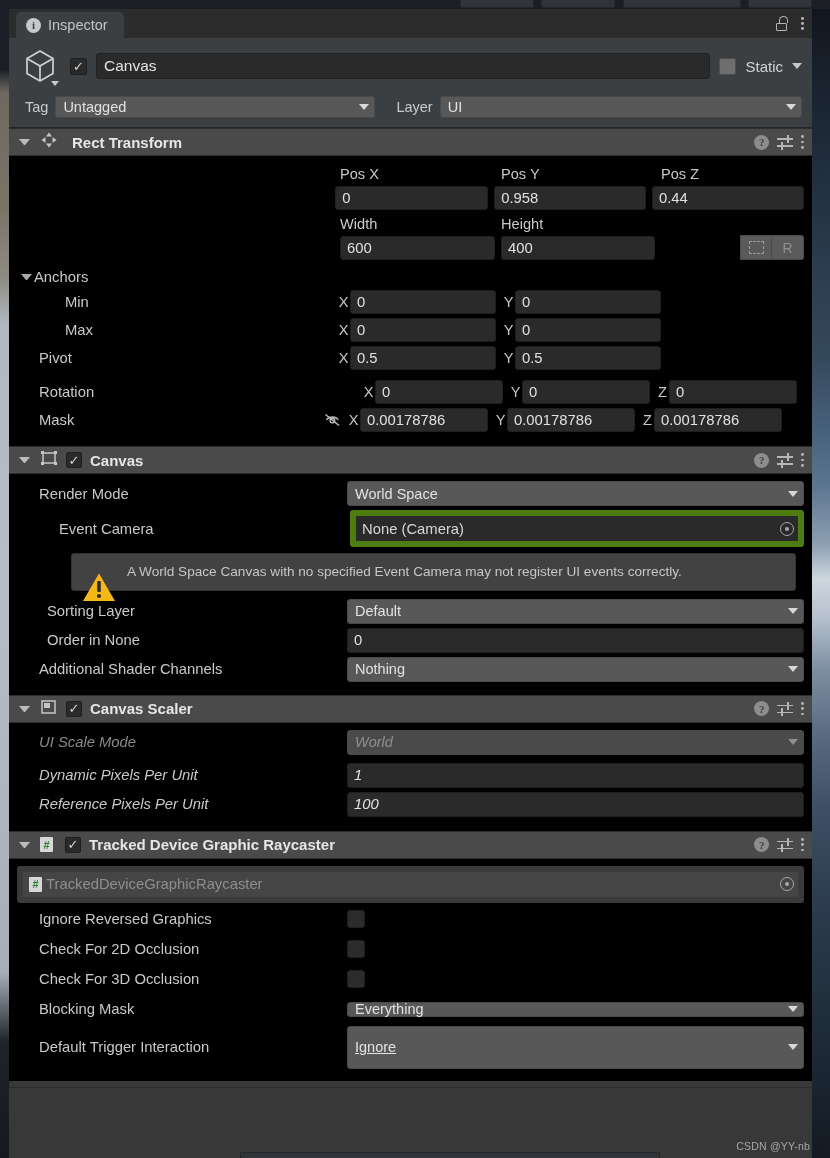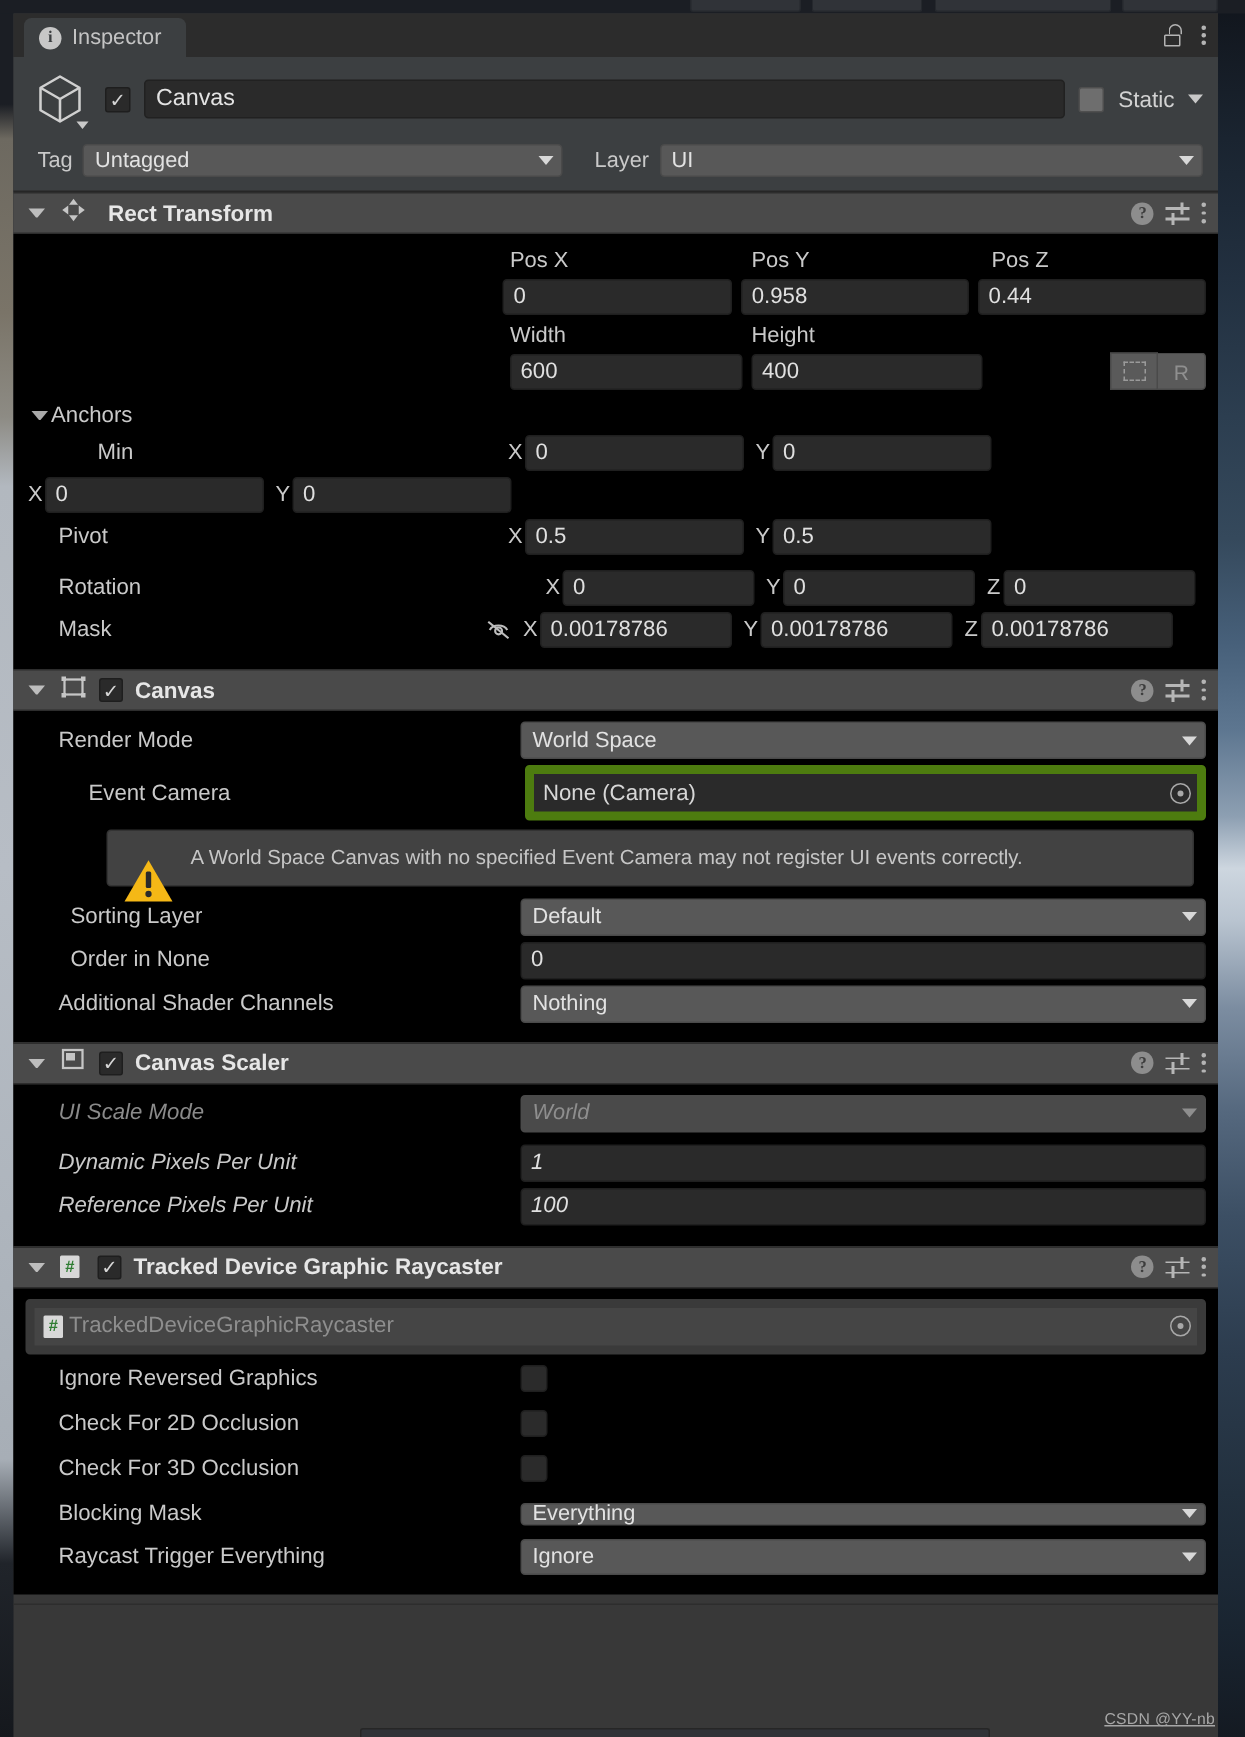--- a/index.html
+++ b/index.html
@@ -208,21 +208,21 @@
   .warn-tri svg { display: block; }
   .warn-txt { color: #c6c6c6; font-size: 13.6px; line-height: 1.3; }
 
   .cbsm {
     width: 18px; height: 18px; background: #2b2b2b;
     border: 1px solid #1f1f1f; border-radius: 3px; flex: 0 0 18px;
   }
 
   .watermark {
     position: absolute; right: 20px; bottom: 6px;
-    color: #a7a7a7; font-size: 10.5px; letter-spacing: .2px; text-decoration: underline;
+    color: #a7a7a7; font-size: 10.5px; letter-spacing: .2px;
   }
   .sep-line { height: 1px; background: #2d2d2d; }
   .bottom-stub {
     position: absolute; left: 240px; bottom: 0; width: 420px; height: 6px;
     background: #303338; border: 1px solid #262626; border-bottom: none; border-radius: 2px 2px 0 0;
   }
 </style>
 </head>
 <body>
 
@@ -358,20 +358,21 @@
       </div>
       <div class="row">
         <span class="rl" style="width:320px;padding-left:48px;">Min</span>
         <span class="axis">X</span>
         <span class="field" style="width:146px;">0</span>
         <span style="width:6px;"></span>
         <span class="axis">Y</span>
         <span class="field" style="width:146px;">0</span>
       </div>
       <div class="row">
+        <span class="rl" style="width:320px;padding-left:48px;">Max</span>
         <span class="axis">X</span>
         <span class="field" style="width:146px;">0</span>
         <span style="width:6px;"></span>
         <span class="axis">Y</span>
         <span class="field" style="width:146px;">0</span>
       </div>
       <div class="row" style="margin-bottom:9px;">
         <span class="rl" style="width:320px;padding-left:22px;">Pivot</span>
         <span class="axis">X</span>
         <span class="field" style="width:146px;">0.5</span>
@@ -578,22 +579,22 @@
         <span class="cbsm"></span>
       </div>
       <div class="row" style="margin-bottom:4px;">
         <span class="rl" style="width:330px;padding-left:22px;">Blocking Mask</span>
         <span class="dropdown" style="flex:1 1 auto;height:15px;">
           <span>Everything</span>
           <span class="tri-dn"></span>
         </span>
       </div>
       <div class="row" style="margin-bottom:4px;">
-        <span class="rl" style="width:330px;padding-left:22px;">Raycast Trigger Everything</span>
-        <span class="dropdown" style="flex:1 1 auto;height:24px;">
+        <span class="rl" style="width:330px;padding-left:22px;">Default Trigger Interaction</span>
+        <span class="dropdown" style="flex:1 1 auto;height:43px;text-decoration:underline;">
           <span>Ignore</span>
           <span class="tri-dn"></span>
         </span>
       </div>
     </div>
 
     <div class="sep-line" style="margin-top:6px;"></div>
   </div>
 
   <div class="bottom-stub"></div>

